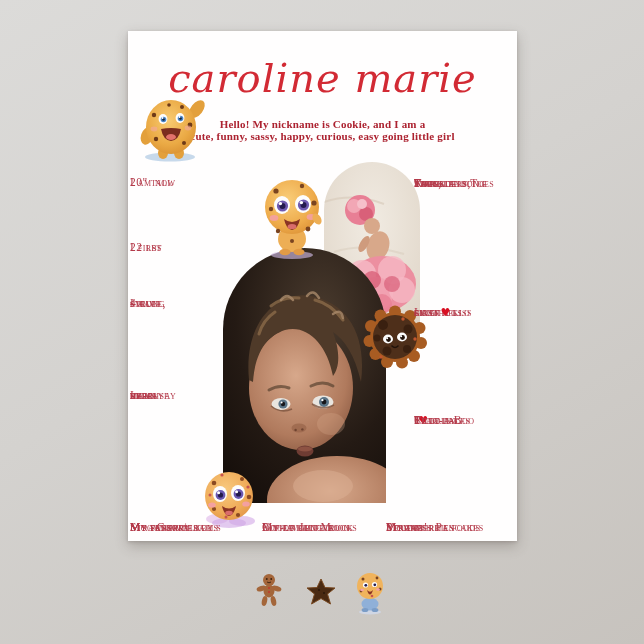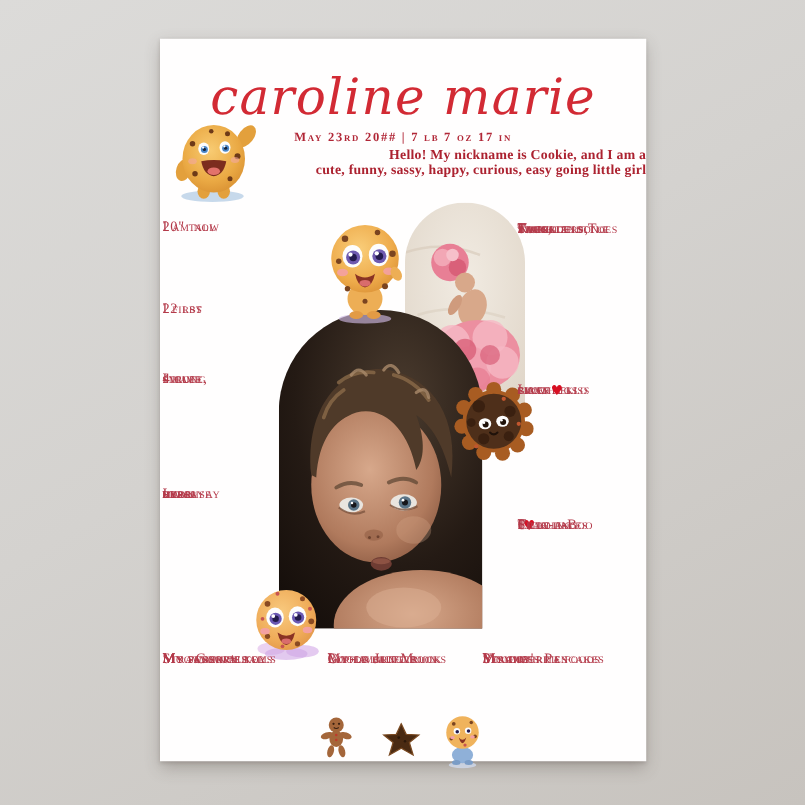--- a/index.html
+++ b/index.html
@@ -9,37 +9,37 @@
     --red-text:#b43a4a;
     --red-heart:#d80f22;
   }
   html,body{margin:0;padding:0;}
   .stage{
     position:relative;width:644px;height:644px;overflow:hidden;
     background:linear-gradient(150deg,#dcdbd9 0%,#d4d2cf 45%,#c7c3be 100%);
     font-family:"Liberation Serif",serif;
   }
   .poster{
-    position:absolute;left:128px;top:31px;width:389px;height:578px;
+    position:absolute;left:128px;top:31px;width:389px;height:510px;
     background:#fffefe;
     box-shadow:0 5px 12px rgba(80,70,62,.30),0 1px 3px rgba(80,70,62,.22);
   }
   .poster *{position:absolute;}
   .title{
     top:24px;left:0;width:389px;text-align:center;
     font:italic 400 40px/46px "DejaVu Serif",serif;
     color:var(--red-title);letter-spacing:1px;
   }
   .stats{
     top:74px;left:0;width:389px;text-align:center;
     font:700 10px/12px "Liberation Serif",serif;font-variant:small-caps;
     color:var(--red-stats);letter-spacing:1.4px;
   }
   .intro1,.intro2{
-    left:0;width:389px;text-align:right;
+    left:0;width:389px;text-align:center;
     font:700 11px/12px "Liberation Serif",serif;
     color:var(--red-intro);letter-spacing:.2px;
   }
   .intro1{top:87px;}
   .intro2{top:99px;}
   .tagline{
     top:113px;left:0;width:389px;text-align:center;
     font:600 9px/11px "Liberation Serif",serif;font-variant:small-caps;
     color:#b4414d;letter-spacing:2.8px;
   }
@@ -97,21 +97,20 @@
       <circle cx="44.5" cy="31.5" r="2.8" fill="#4a86c8"></circle>
         <circle cx="44.5" cy="31.5" r="1.3" fill="#15233a"></circle>
       <circle cx="43.5" cy="30" r=".9" fill="#fff"></circle>
       <path d="M25,42 Q35,40 45,42 Q43,53 35,54 Q27,53 25,42 Z" fill="#7c2d1e"></path>
       <ellipse cx="35" cy="50" rx="5" ry="3" fill="#e2726b"></ellipse>
       <ellipse cx="18" cy="42" rx="3.4" ry="2.4" fill="#f3a9a0" opacity=".6"></ellipse>
       <ellipse cx="52" cy="41" rx="3.4" ry="2.4" fill="#f3a9a0" opacity=".6"></ellipse>
     </svg>
 
     <div class="title">caroline marie</div>
-    <div class="stats">May 23rd 20## | 7 lb 7 oz 17 in</div>
     <div class="intro1">Hello! My nickname is Cookie, and I am a</div>
     <div class="intro2">cute, funny, sassy, happy, curious, easy going little girl</div>
 
     <div class="photo-small">
       <svg width="96" height="176" viewBox="0 0 96 176">
         <defs>
           <radialGradient id="cream" cx="50%" cy="35%" r="85%">
             <stop offset="0" stop-color="#f1ebe2"></stop>
               <stop offset="100%" stop-color="#ddd2c4"></stop>
           </radialGradient>

